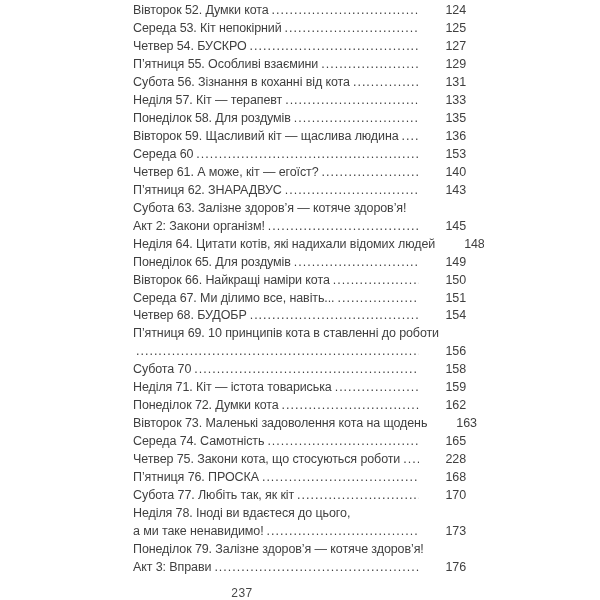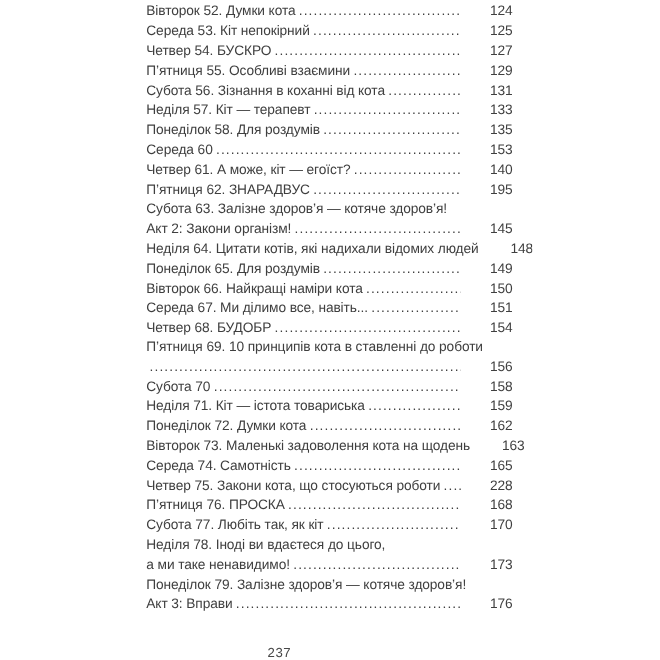--- a/index.html
+++ b/index.html
@@ -44,21 +44,21 @@
   .toc-row .leader::after {
     content: "..........................................................................................................";
   }
   .toc-row .pagenum {
     flex-shrink: 0;
     text-align: right;
     margin-left: 24px;
   }
   .folio {
     position: absolute;
-    left: 12px;
+    left: 0;
     top: 586px;
     width: 100%;
     text-align: center;
     font-size: 12px;
     letter-spacing: 0.5px;
     color: #474747;
   }
 </style>
 </head>
 <body>
@@ -95,33 +95,38 @@
       <span class="title">Неділя 57. Кіт — терапевт</span>
       <span class="leader"></span>
       <span class="pagenum">133</span>
     </div>
       <div class="toc-row">
       <span class="title">Понеділок 58. Для роздумів</span>
       <span class="leader"></span>
       <span class="pagenum">135</span>
     </div>
       <div class="toc-row">
+      <span class="title">Вівторок 59. Щасливий кіт — щаслива людина</span>
+      <span class="leader"></span>
+      <span class="pagenum">136</span>
+    </div>
+      <div class="toc-row">
       <span class="title">Середа 60</span>
       <span class="leader"></span>
       <span class="pagenum">153</span>
     </div>
       <div class="toc-row">
       <span class="title">Четвер 61. А може, кіт — егоїст?</span>
       <span class="leader"></span>
       <span class="pagenum">140</span>
     </div>
       <div class="toc-row">
       <span class="title">П’ятниця 62. ЗНАРАДВУС</span>
       <span class="leader"></span>
-      <span class="pagenum">195</span>
+      <span class="pagenum">143</span>
     </div>
       <div class="toc-row no-page">
       <span class="title">Субота 63. Залізне здоров’я — котяче здоров’я!</span>
 
     </div>
       <div class="toc-row">
       <span class="title">Акт 2: Закони організм!</span>
       <span class="leader"></span>
       <span class="pagenum">145</span>
     </div>

